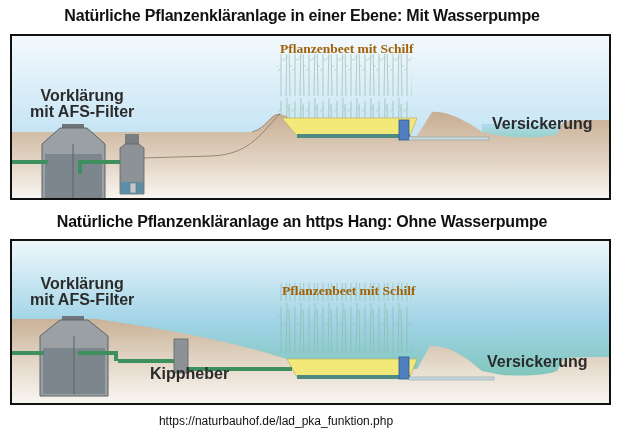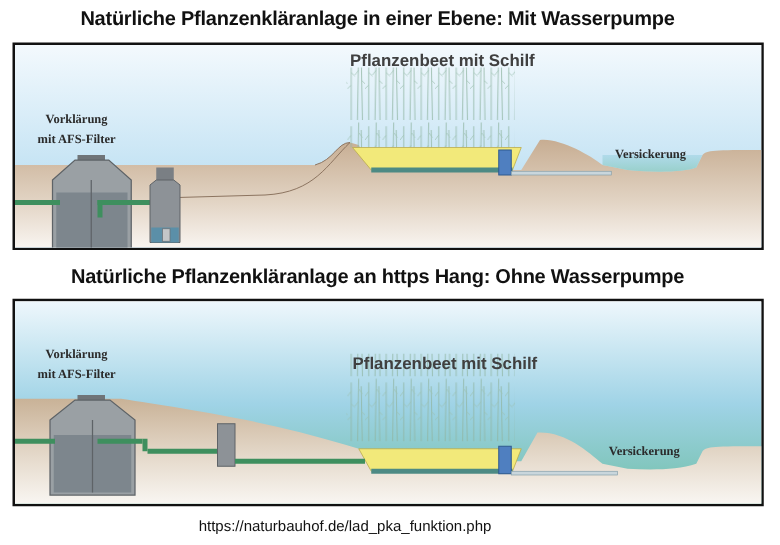--- a/index.html
+++ b/index.html
@@ -7,24 +7,24 @@
          font-family: "Liberation Sans", sans-serif; }
   .title { position: absolute; left: 0; width: 604px; text-align: center;
            font-weight: bold; font-size: 16px; color: #111; letter-spacing: -0.2px; }
   .t1 { top: 7px; }
   .t2 { top: 213px; }
   .panel { position: absolute; left: 10px; width: 601px; height: 166px;
            border: 2px solid #111; box-sizing: border-box; overflow: hidden; }
   .p1 { top: 34px; }
   .p2 { top: 239px; }
   .panel svg { position: absolute; left: 0; top: 0; }
-  .lbl { position: absolute; font-family: Liberation Serif, serif; font-weight: bold;
-         font-size: 10px; color: #2b2b2b; line-height: 16px; white-space: nowrap; }
+  .lbl { position: absolute; font-family: Liberation Sans, sans-serif; font-weight: bold;
+         font-size: 16px; color: #2b2b2b; line-height: 16px; white-space: nowrap; }
   .lbl.center { text-align: center; }
-  .lbl.arial { font-family: Liberation Sans, sans-serif; font-size: 13.5px; color: #404040; }
+  .lbl.arial { font-family: Liberation Serif, serif; font-size: 13.5px; color: #a16207; }
   .source { position: absolute; top: 414px; left: 0; width: 552px; text-align: center;
             font-size: 12px; color: #111; }
 </style>
 </head>
 <body>
 
 <div class="title t1">Natürliche Pflanzenkläranlage in einer Ebene: Mit Wasserpumpe</div>
 
 <div class="panel p1">
   <svg width="601" height="166" viewBox="0 0 601 166">
@@ -129,17 +129,18 @@
     <rect x="102" y="110" width="4" height="10" fill="#3e8f5e"></rect>
     <rect x="106" y="118" width="62" height="4" fill="#3e8f5e"></rect>
 
     <rect x="162" y="98" width="14" height="34" fill="#8d9297" stroke="#5e6367" stroke-width="0.8"></rect>
     <rect x="176" y="126" width="104" height="4" fill="#3e8f5e"></rect>
   </svg>
   <div class="lbl center" style="left:18px; top:35px;">
     <div>Vorklärung</div>
     <div>mit AFS-Filter</div>
   </div>
+  <div class="lbl" style="left:138px; top:125px;">Kippheber</div>
   <div class="lbl arial" style="left:270px; top:42px;">Pflanzenbeet mit Schilf</div>
   <div class="lbl" style="left:475px; top:113px;">Versickerung</div>
 </div>
 
 <div class="source">https://naturbauhof.de/lad_pka_funktion.php</div>
 
 </body></html>

